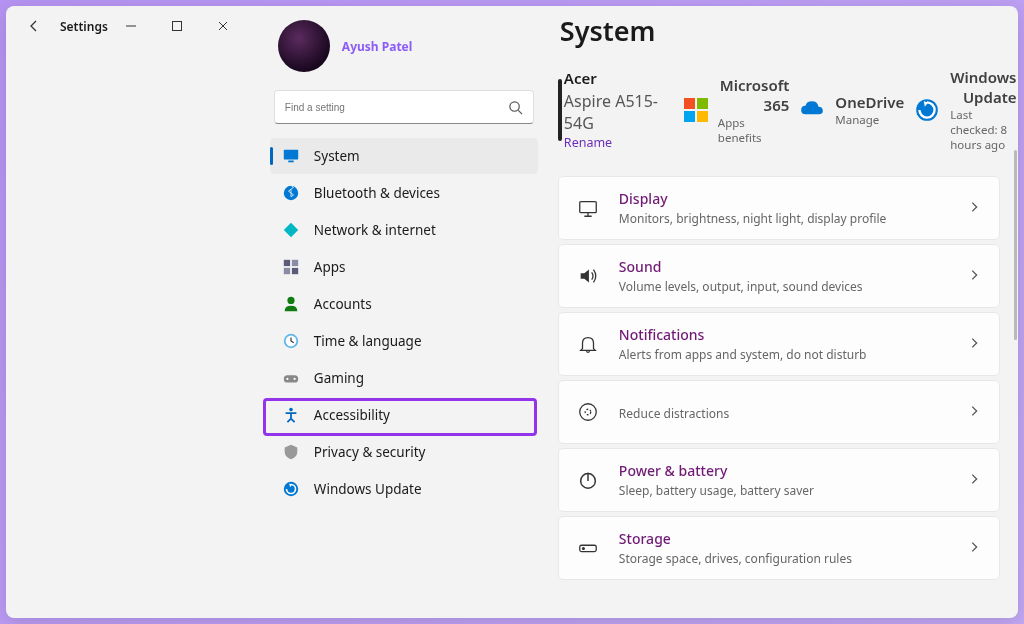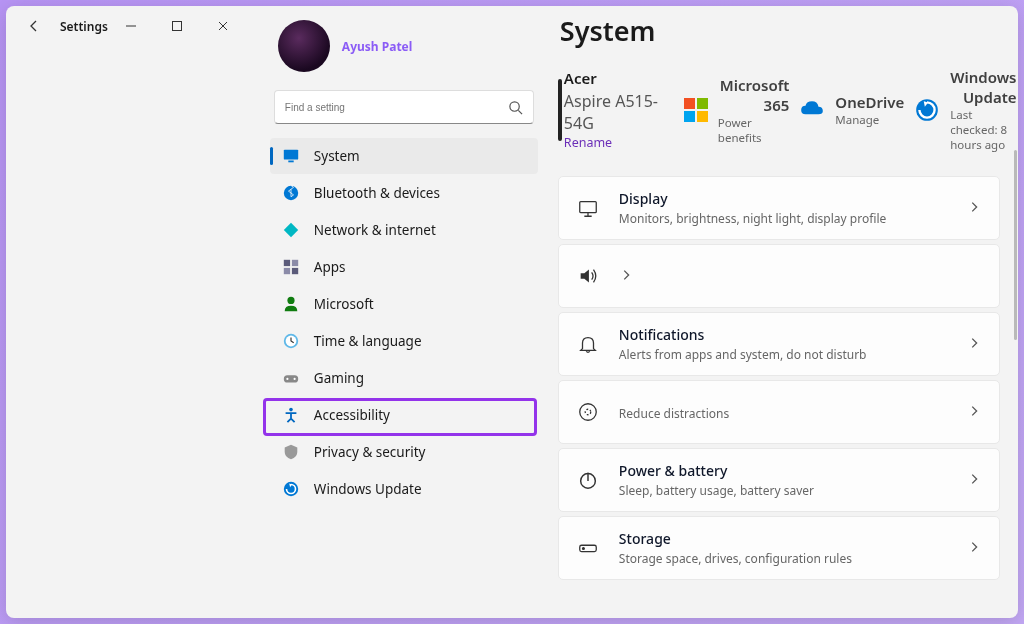--- a/index.html
+++ b/index.html
@@ -217,21 +217,21 @@
     gap: 20px;
   }
   .card-icon {
     width: 22px;
     display: flex;
     align-items: center;
     justify-content: center;
     color: #333;
   }
   .card-text { flex: 1; }
-  .card-title { font-size: 14px; font-weight: 500; color: #0f172a; }
+  .card-title { font-size: 14px; font-weight: 500; color: #701a75; }
   .card-sub { font-size: 12px; color: #666; margin-top: 2px; }
   .chevron { color: #555; }
   .scrollbar-track {
     position: absolute;
     right: 1px; top: 2px; bottom: 2px;
     width: 4px;
   }
   .scrollbar-thumb {
     position: absolute;
     right: 0; top: 142px;
@@ -325,21 +325,21 @@
             </span>
           <span>Apps</span>
         </div>
         <div class="nav-item">
           <span class="nav-icon">
               <svg width="18" height="18" viewBox="0 0 20 20">
                 <circle cx="10" cy="6" r="4" fill="#107c10"></circle>
                 <path d="M3 18 Q3 12 10 12 Q17 12 17 18 Z" fill="#107c10"></path>
               </svg>
             </span>
-          <span>Microsoft</span>
+          <span>Accounts</span>
         </div>
         <div class="nav-item">
           <span class="nav-icon">
               <svg width="18" height="18" viewBox="0 0 20 20">
                 <circle cx="10" cy="10" r="8" fill="#5fb8e8"></circle>
                 <circle cx="10" cy="10" r="6" fill="#fff"></circle>
                 <path d="M10 6 V10 L13 12" stroke="#333" stroke-width="1.3" fill="none"></path>
               </svg>
             </span>
           <span>Time &amp; language</span>
@@ -401,21 +401,21 @@
           <div class="svc-icon">
               <div class="ms365">
                 <div></div>
                 <div></div>
                 <div></div>
                 <div></div>
               </div>
             </div>
           <div class="svc-txt">
             <div class="svc-title">Microsoft 365</div>
-            <div class="svc-sub">Power benefits</div>
+            <div class="svc-sub">Apps benefits</div>
           </div>
         </div>
 
         <div class="svc">
           <div class="svc-icon">
               <svg width="26" height="26" viewBox="0 0 24 24">
                 <path d="M6 16 Q2 16 2 12 Q2 8 6 8 Q7 4 12 4 Q17 4 18 9 Q22 9 22 13 Q22 16 18 16 Z" fill="#0078d4"></path>
               </svg>
             </div>
           <div class="svc-txt">
@@ -456,20 +456,24 @@
               </svg></div>
         </div>
 
         <div class="settings-card">
           <div class="card-icon">
               <svg width="22" height="22" viewBox="0 0 24 24" fill="none" stroke="#333" stroke-width="1.4">
                 <path d="M4 9v6h4l5 4V5L8 9H4z" fill="#333" stroke="none"></path>
                 <path d="M16 8 Q19 12 16 16 M18 5 Q23 12 18 19"></path>
               </svg>
             </div>
+          <div class="card-text">
+            <div class="card-title">Sound</div>
+            <div class="card-sub">Volume levels, output, input, sound devices</div>
+          </div>
           <div class="chevron"><svg width="14" height="14" viewBox="0 0 16 16" fill="none" stroke="#555" stroke-width="1.5">
                 <path d="M6 3 L11 8 L6 13"></path>
               </svg></div>
         </div>
 
         <div class="settings-card">
           <div class="card-icon">
               <svg width="22" height="22" viewBox="0 0 24 24" fill="none" stroke="#333" stroke-width="1.4">
                 <path d="M6 17 V11 Q6 5 12 5 Q18 5 18 11 V17 L20 19 H4 Z"></path>
                 <path d="M10 20 Q12 22 14 20"></path>

